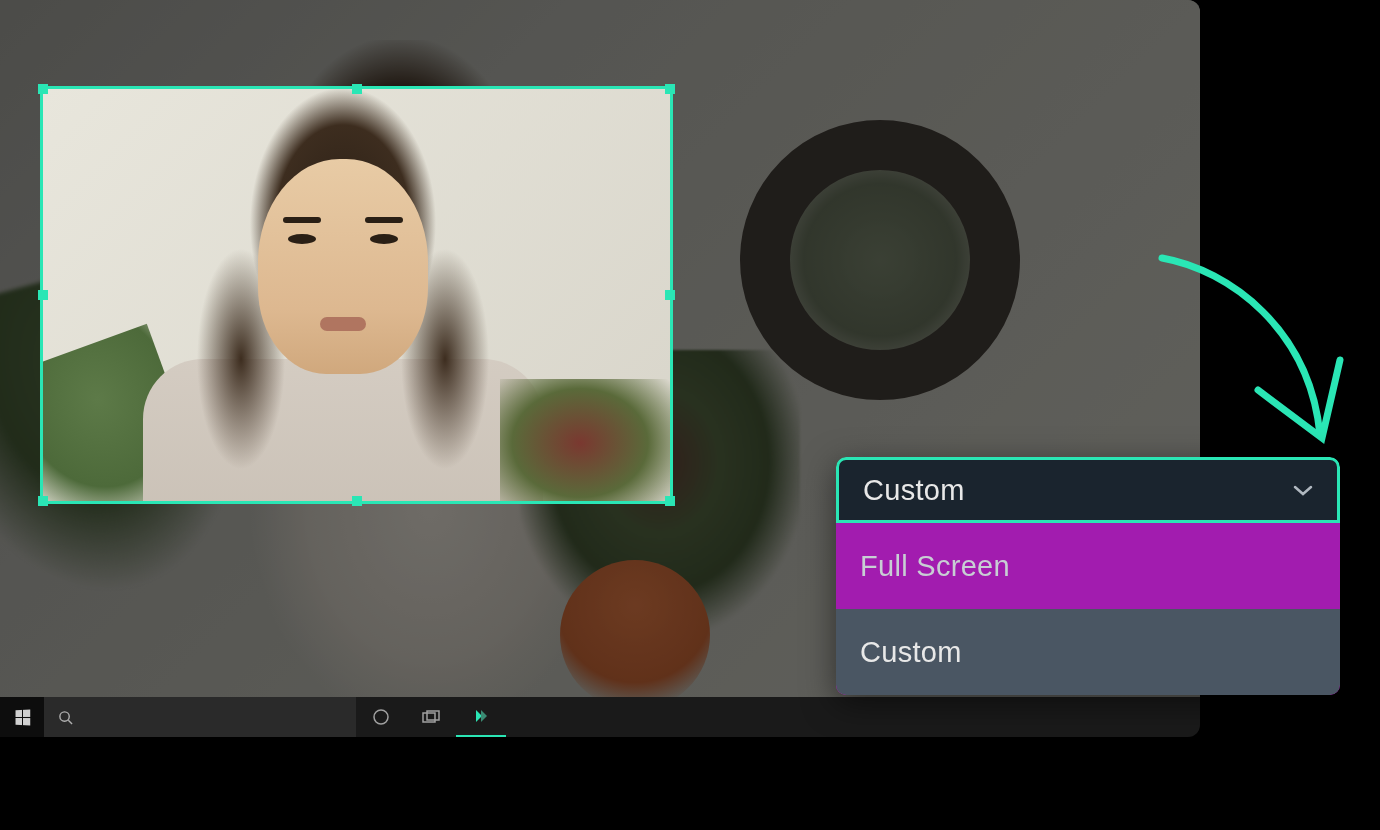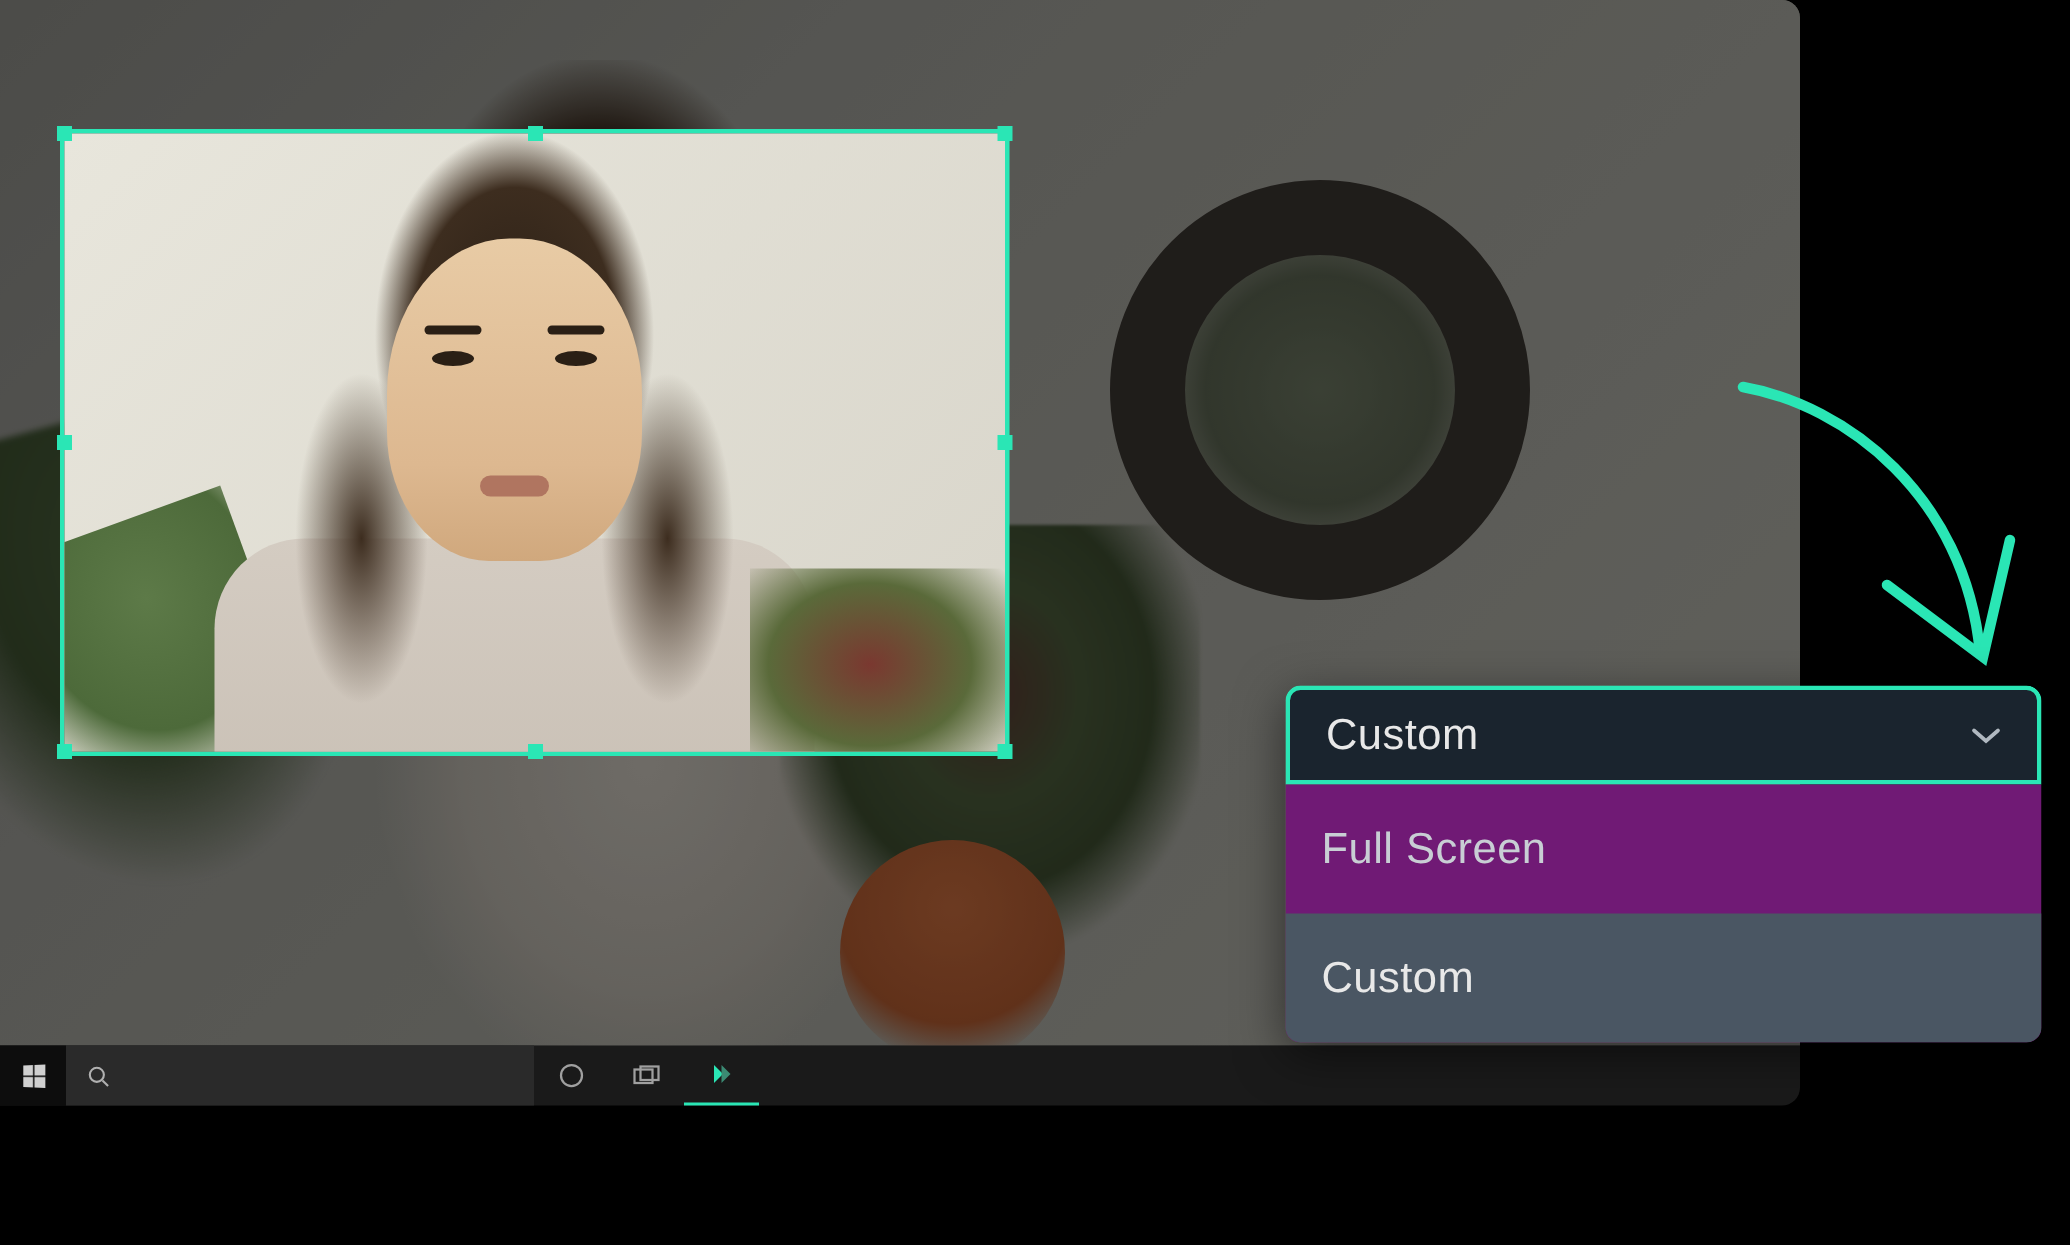--- a/index.html
+++ b/index.html
@@ -258,21 +258,21 @@
       top: 250px;
       width: 220px;
       height: 210px;
       z-index: 20;
       pointer-events: none;
     }
     
     
     .dropdown {
       position: absolute;
-      left: 857px;
+      left: 836px;
       top: 457px;
       width: 504px;
       z-index: 30;
       border-radius: 10px;
       overflow: hidden;
       box-shadow: 0 8px 32px rgba(0,0,0,0.5);
     }
     
     .dropdown-selected {
       height: 66px;
@@ -288,21 +288,21 @@
       font-weight: 400;
       letter-spacing: 0.3px;
     }
     
     .chevron {
       width: 20px;
       height: 12px;
     }
     
     .dropdown-options {
-      background: #701a75;
+      background: #a21caf;
     }
     
     .dropdown-option {
       height: 86px;
       display: flex;
       align-items: center;
       padding: 0 24px;
       color: #c8ced4;
       font-size: 29px;
       font-weight: 400;

